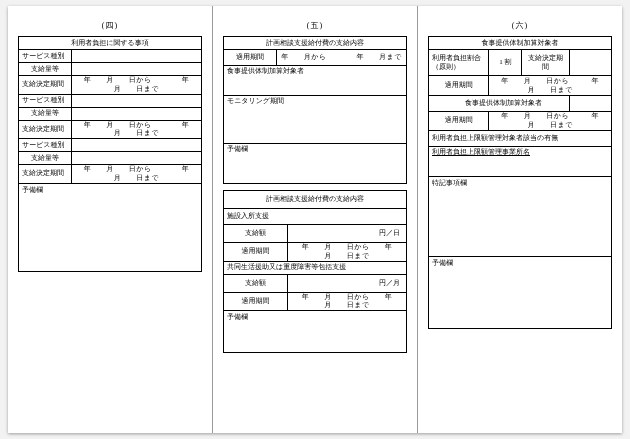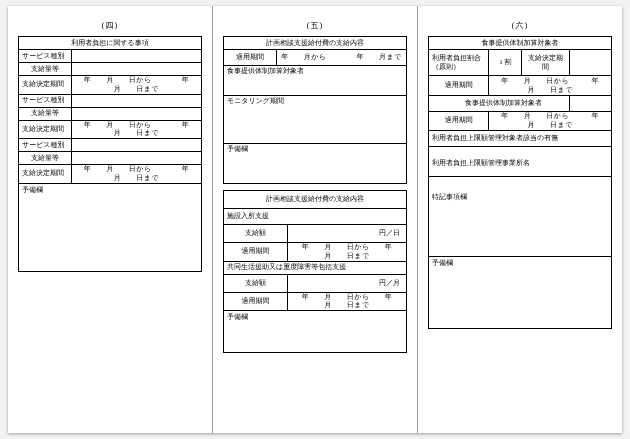--- a/index.html
+++ b/index.html
@@ -233,26 +233,26 @@
           <td style="height:16px;"></td>
         </tr>
         <tr>
           <td class="label c" style="height:18px;">適用期間</td>
           <td colspan="3" class="tiny c dateline" style="height:18px;">年　　月　　日から　　　年　　月　　日まで</td>
         </tr>
         <tr>
           <td colspan="4" class="tiny l" style="height:16px;">利用者負担上限額管理対象者該当の有無</td>
         </tr>
         <tr>
-          <td colspan="4" class="tiny l" style="height:30px;vertical-align:top;padding-top:12px;">
+          <td colspan="4" class="tiny l" style="height:30px;vertical-align:top;padding-top:1px;text-decoration:underline;">
             <span>利用者負担上限額管理事業所名</span>
           </td>
         </tr>
         <tr>
-          <td colspan="4" class="l" style="height:80px;vertical-align:top;padding-top:16px;">
+          <td colspan="4" class="l" style="height:80px;vertical-align:top;padding-top:2px;">
             <span>特記事項欄</span>
           </td>
         </tr>
       </tbody>
         </table>
 
       <div class="freebox" style="height:72px;">
         <span>予備欄</span>
       </div>
     </div>

